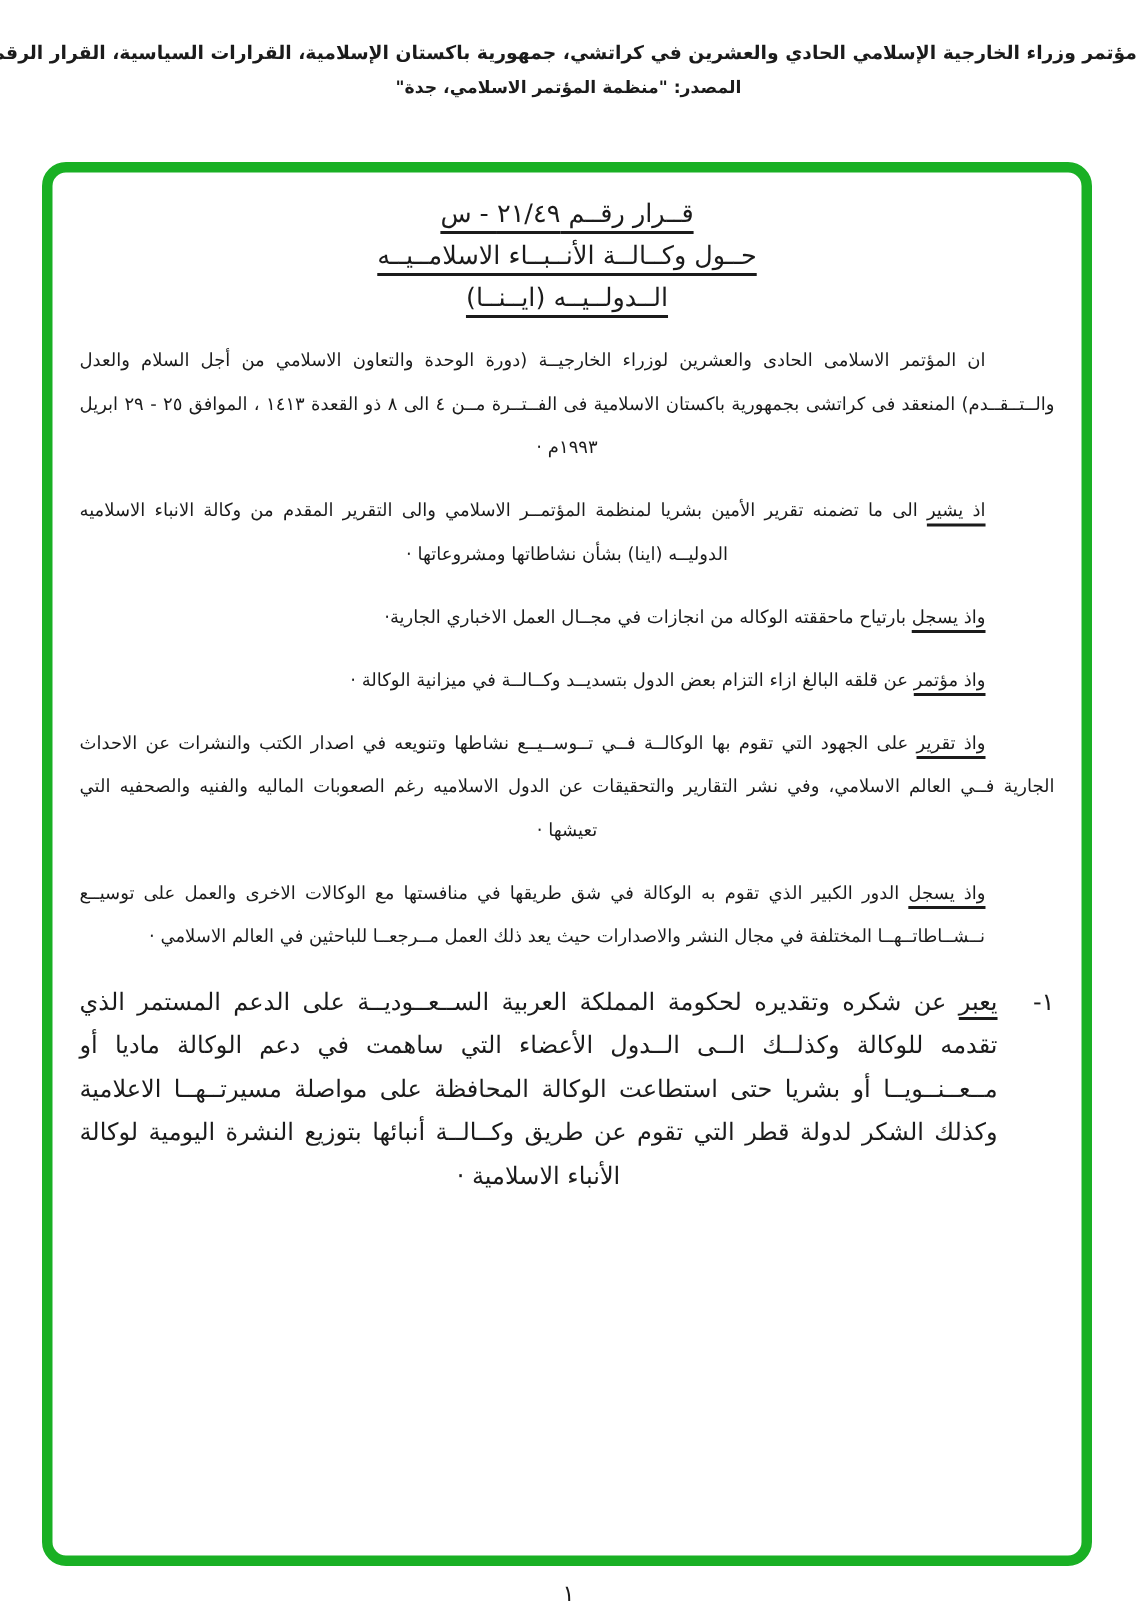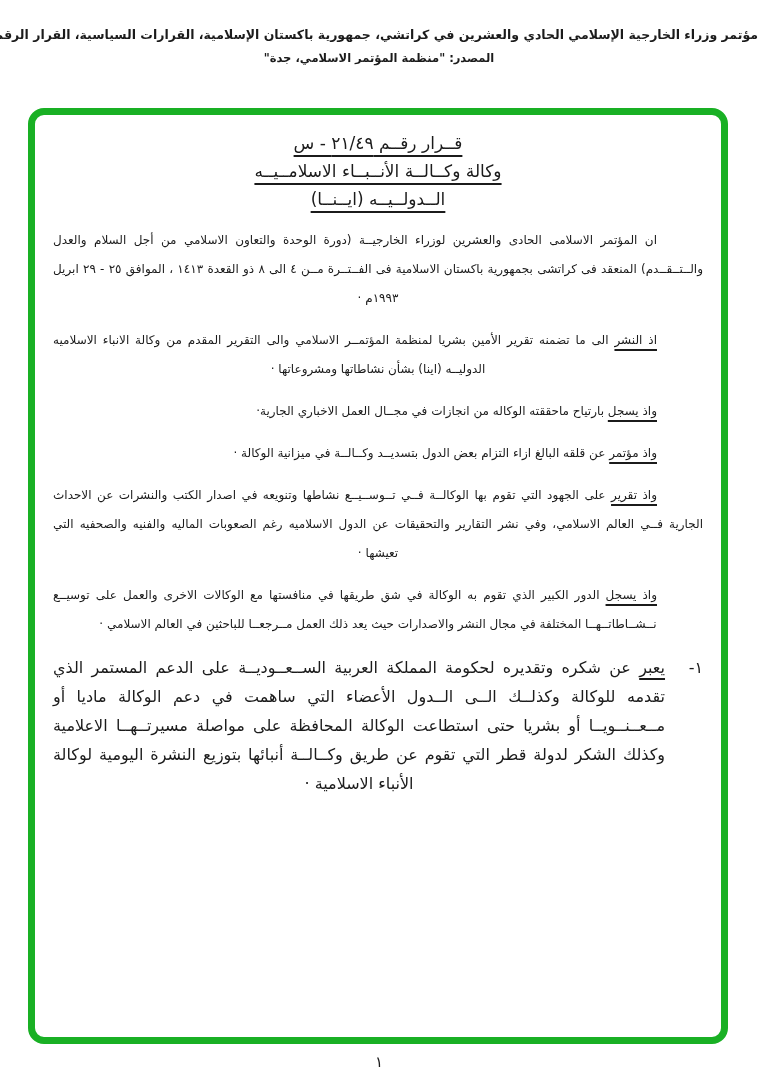--- a/index.html
+++ b/index.html
@@ -92,27 +92,27 @@
 
   <div class="header">
     <div class="header-line1">مؤتمر وزراء الخارجية الإسلامي الحادي والعشرين في كراتشي، جمهورية باكستان الإسلامية، القرارات السياسية، القرار الرقم ٢١/٤٩ - س</div>
     <div class="header-source">المصدر:  "منظمة المؤتمر الاسلامي، جدة"</div>
   </div>
 
   <div class="box">
 
     <div class="title">
       <div class="t">قــرار رقــم ٢١/٤٩ - س</div>
-      <div class="t">وكالة وكــالــة الأنــبــاء الاسلامــيــه</div>
+      <div class="t">حــول وكــالــة الأنــبــاء الاسلامــيــه</div>
       <div class="t">الــدولــيــه (ايــنــا)</div>
     </div>
 
     <p class="para last-center"><span>ان المؤتمر الاسلامى الحادى والعشرين لوزراء الخارجيــة (دورة الوحدة والتعاون الاسلامي من أجل السلام والعدل والــتــقــدم) المنعقد فى كراتشى بجمهورية باكستان الاسلامية فى الفــتــرة مــن ٤ الى ٨ ذو القعدة ١٤١٣ ، الموافق ٢٥ - ٢٩ ابريل ١٩٩٣م ·</span></p>
 
-    <p class="para last-center"><span class="lead">اذ النشر</span> <span>الى ما تضمنه تقرير الأمين بشريا لمنظمة المؤتمــر الاسلامي والى التقرير المقدم من وكالة الانباء الاسلاميه الدوليــه (اينا) بشأن نشاطاتها ومشروعاتها ·</span></p>
+    <p class="para last-center"><span class="lead">اذ يشير</span> <span>الى ما تضمنه تقرير الأمين بشريا لمنظمة المؤتمــر الاسلامي والى التقرير المقدم من وكالة الانباء الاسلاميه الدوليــه (اينا) بشأن نشاطاتها ومشروعاتها ·</span></p>
 
     <p class="para last-right"><span class="lead">واذ يسجل</span> <span>بارتياح ماحققته الوكاله من انجازات في مجــال العمل الاخباري الجارية·</span></p>
 
     <p class="para last-right"><span class="lead">واذ مؤتمر</span> <span>عن قلقه البالغ ازاء التزام بعض الدول بتسديــد وكــالــة في ميزانية الوكالة ·</span></p>
 
     <p class="para last-center"><span class="lead">واذ تقرير</span> <span>على الجهود التي تقوم بها الوكالــة فــي تــوســيــع نشاطها وتنويعه في اصدار الكتب والنشرات عن الاحداث الجارية فــي العالم الاسلامي، وفي نشر التقارير والتحقيقات عن الدول الاسلاميه رغم الصعوبات الماليه والفنيه والصحفيه التي تعيشها ·</span></p>
 
     <p class="para last-center"><span class="lead">واذ يسجل</span> <span>الدور الكبير الذي تقوم به الوكالة في شق طريقها في منافستها مع الوكالات الاخرى والعمل على توسيــع نــشــاطاتــهــا المختلفة في مجال النشر والاصدارات حيث يعد ذلك العمل مــرجعــا للباحثين في العالم الاسلامي ·</span></p>
 
     <div class="item">

